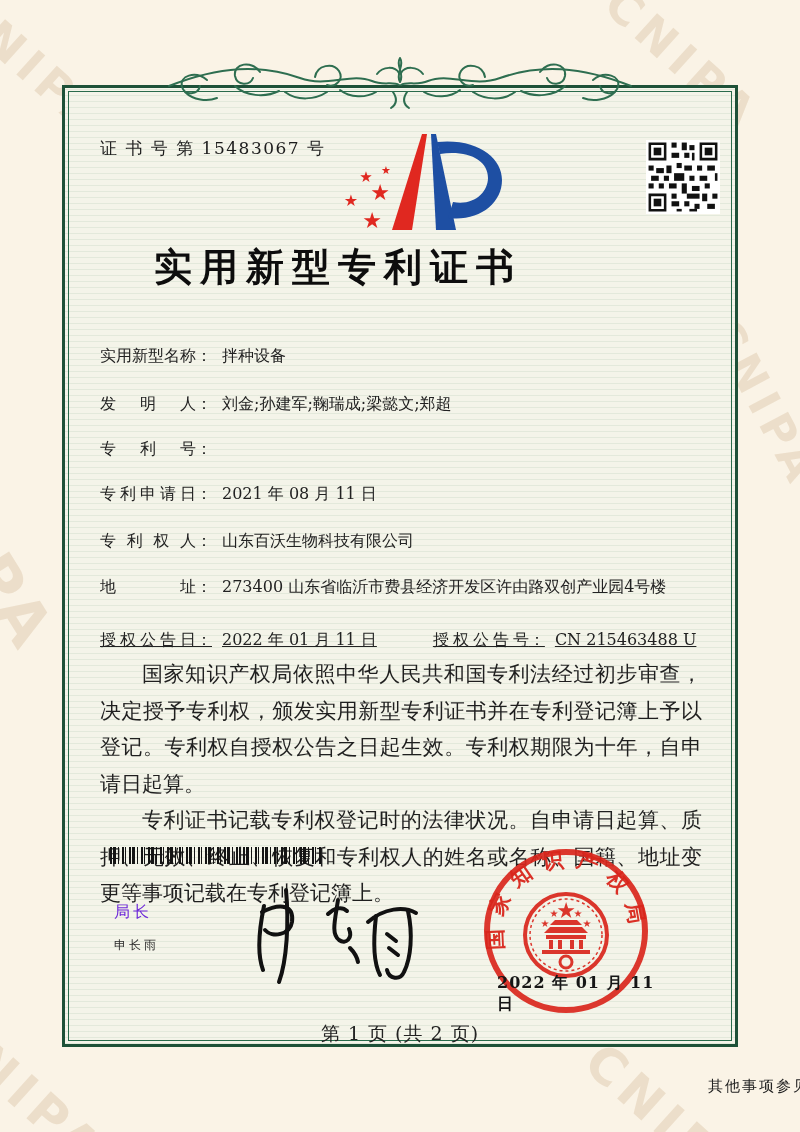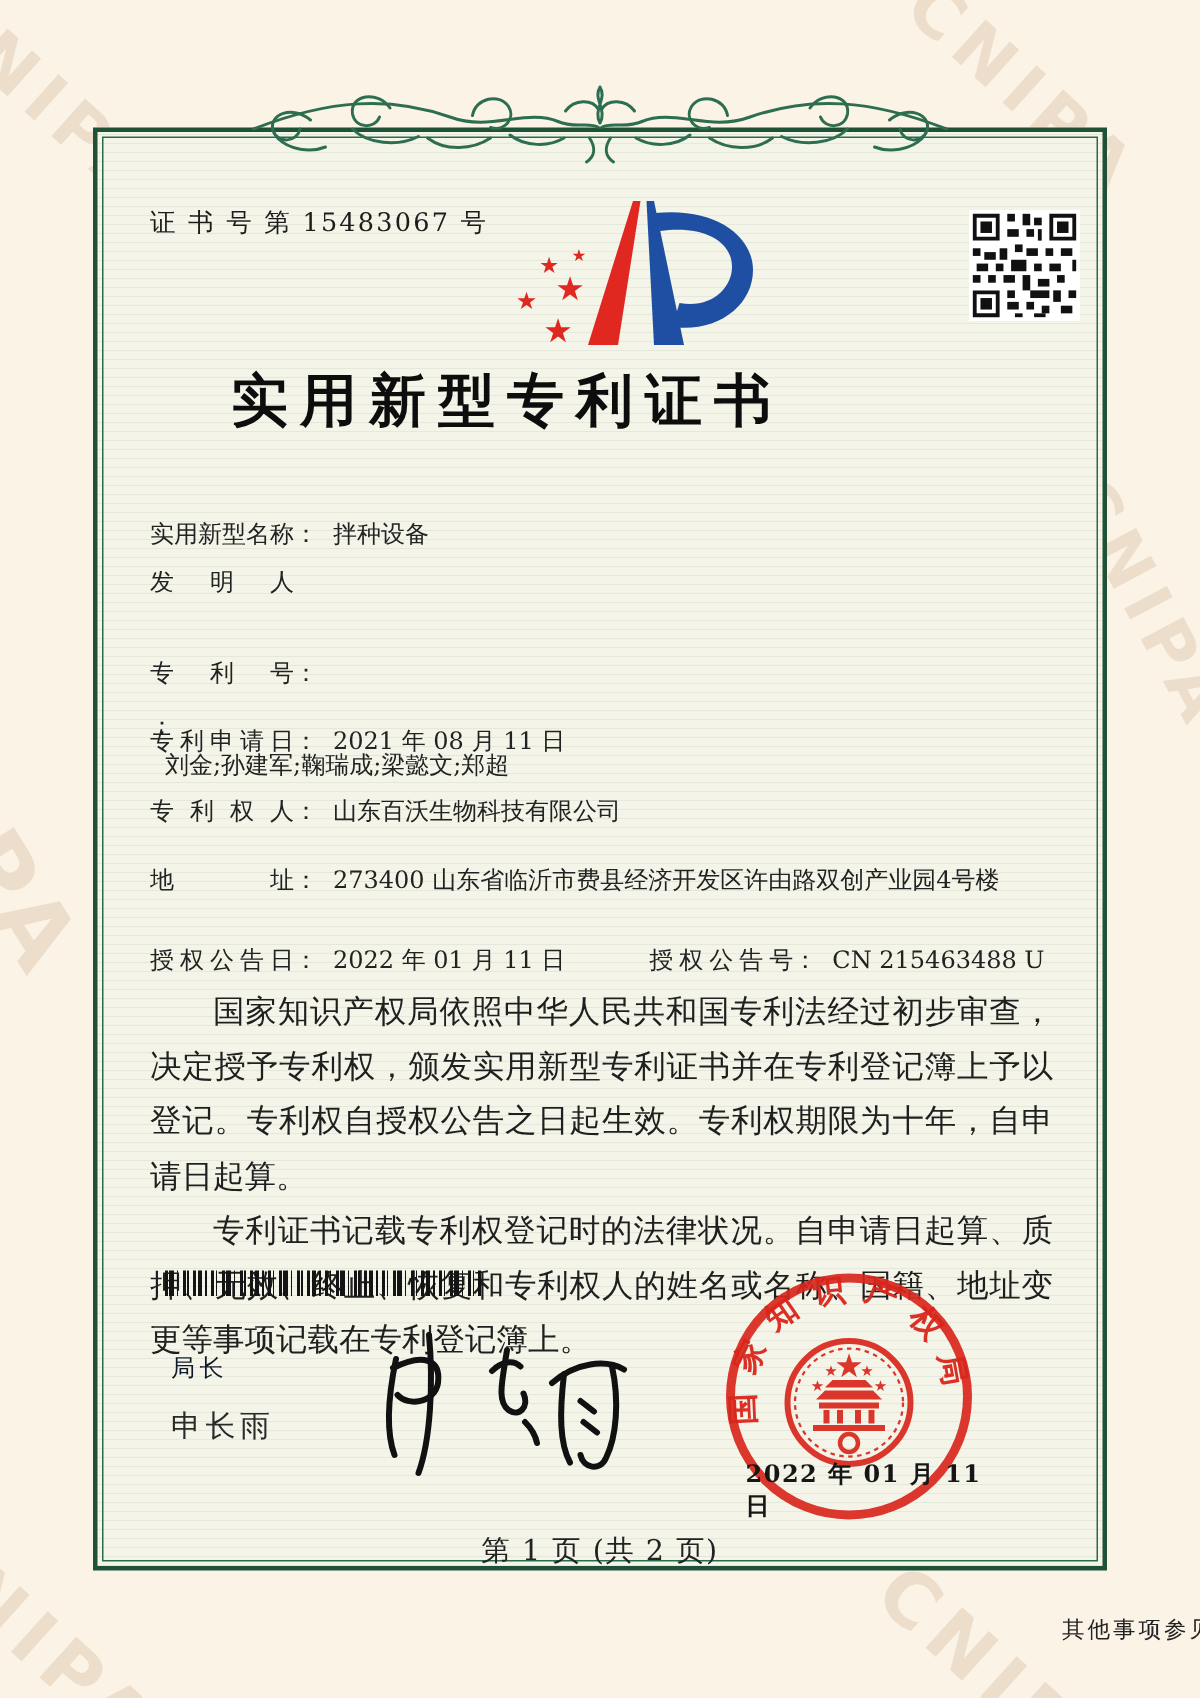--- a/index.html
+++ b/index.html
@@ -29,38 +29,38 @@
   .title{position:absolute;left:62px;top:242px;width:552px;text-align:center;
       font-size:38px;font-weight:bold;letter-spacing:8px;color:#0d0d0d;}
 
   .field-row{position:absolute;left:100px;width:600px;font-size:16px;line-height:26px;
       display:flex;align-items:flex-start;}
   .flabel{display:inline-block;width:96px;text-align:justify;text-align-last:justify;
       flex:0 0 96px;}
   .fcolon{flex:0 0 auto;}
   .fvalue{margin-left:10px;}
   .row-address{width:575px;}
-  .grant-group{display:flex;align-items:flex-start;}
+  .grant-group{display:flex;align-items:flex-start;text-decoration:underline;}
   .grant-gap{margin-left:56px;}
 
   .paras{position:absolute;left:100px;top:656px;width:602px;font-size:21px;
       line-height:1.74;text-align:justify;color:#1f1f1f;}
   .paras p{margin:0;text-indent:2em;}
 
   .barcode{position:absolute;left:110px;top:847px;width:212px;height:17px;
       background:repeating-linear-gradient(90deg,
         #141414 0 2px, rgba(0,0,0,0) 2px 3px,
         #141414 3px 6px, rgba(0,0,0,0) 6px 8px,
         #141414 8px 9px,  rgba(0,0,0,0) 9px 12px,
         #141414 12px 14px, rgba(0,0,0,0) 14px 15px,
         #141414 15px 16px, rgba(0,0,0,0) 16px 19px);}
 
   .sig-title{position:absolute;left:114px;top:902px;font-size:16px;letter-spacing:3px;
-      font-family:"DejaVu Sans","Liberation Sans",sans-serif;color:#0f172a;}
-  .sig-name{position:absolute;left:114px;top:937px;font-size:20px;letter-spacing:3px;
+      font-family:"DejaVu Sans","Liberation Sans",sans-serif;color:#6d28d9;}
+  .sig-name{position:absolute;left:114px;top:937px;font-size:12px;letter-spacing:3px;
       font-family:"DejaVu Sans","Liberation Sans",sans-serif;color:#2a2a2a;}
   .signature{position:absolute;left:232px;top:880px;width:200px;height:108px;}
 
   .seal{position:absolute;left:480px;top:845px;width:172px;height:172px;}
   .seal-date{position:absolute;left:497px;top:973px;width:170px;font-size:16px;
       font-weight:bold;color:#161616;letter-spacing:1px;}
 
   .page-info{position:absolute;left:62px;top:1021px;width:676px;text-align:center;
       font-size:19px;color:#222;letter-spacing:1px;}
   .cont-note{position:absolute;left:0;top:1077px;width:800px;text-align:right;
@@ -175,21 +175,21 @@
     </g>
   </svg>
 
   <div class="title">实用新型专利证书</div>
 
   <div class="field-row" style="top:343px;">
     <span class="flabel">实用新型名称</span>
       <span class="fcolon">：</span>
     <span class="fvalue">拌种设备</span>
   </div>
-  <div class="field-row" style="top:375px;flex-direction:column;">
+  <div class="field-row" style="top:391px;">
     <span class="flabel">发明人</span>
       <span class="fcolon">：</span>
     <span class="fvalue">刘金;孙建军;鞠瑞成;梁懿文;郑超</span>
   </div>
   <div class="field-row" style="top:436px;align-items:flex-end;">
     <span class="flabel">专利号</span>
       <span class="fcolon">：</span>
   </div>
   <div class="field-row" style="top:481px;">
     <span class="flabel">专利申请日</span>

